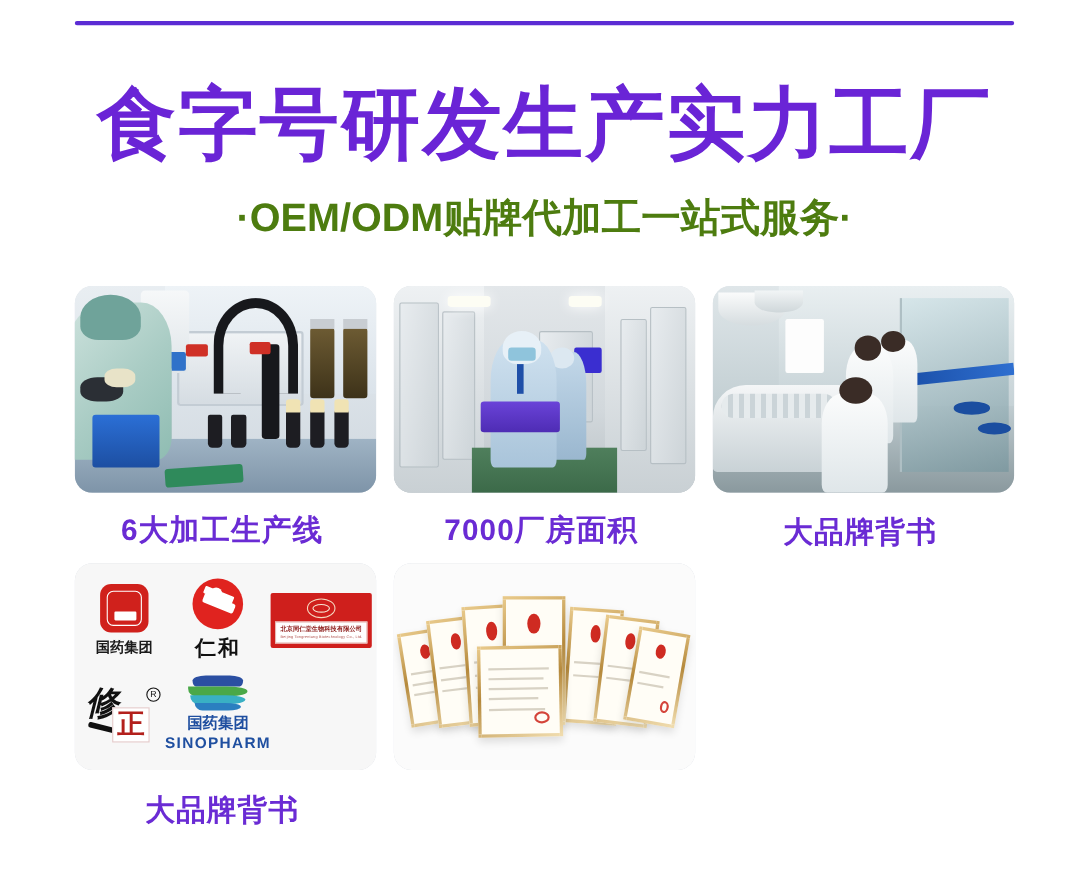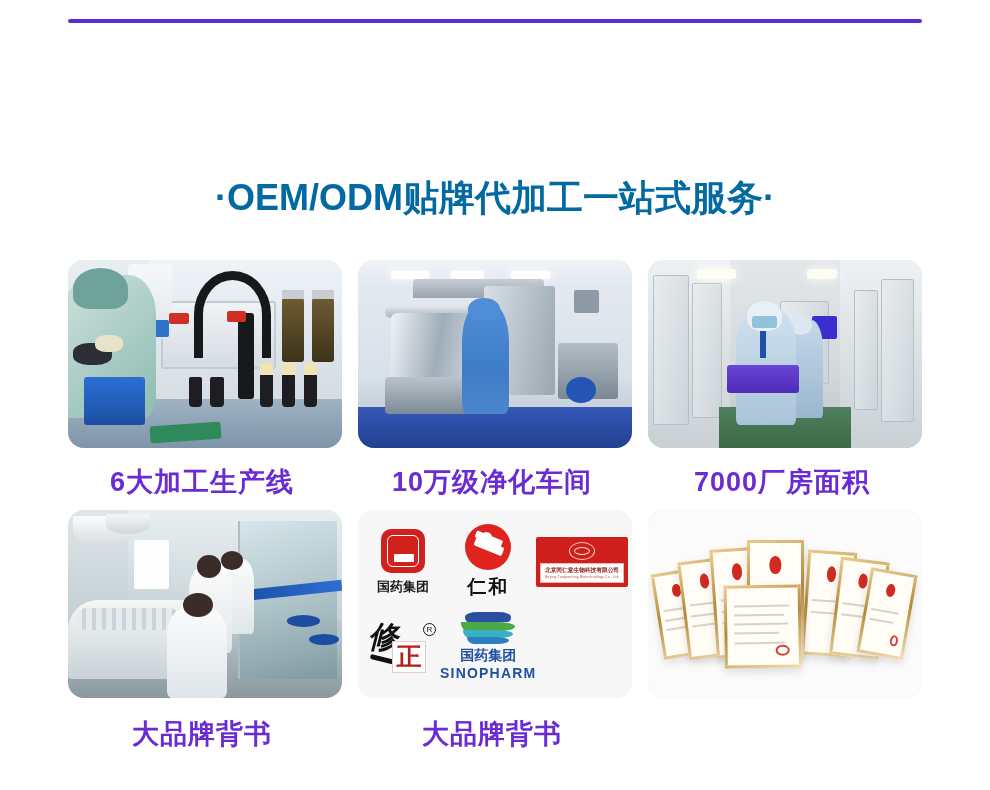--- a/index.html
+++ b/index.html
@@ -27,21 +27,21 @@
     font-weight: 700;
     color: #6a24d6;
     letter-spacing: 2px;
     white-space: nowrap;
   }
   .subhead {
     position: absolute; left: 0; top: 176px; width: 990px;
     text-align: center;
     font-size: 36px; line-height: 44px;
     font-weight: 700;
-    color: #0369a1;
+    color: #4d7c0f;
     letter-spacing: 0px;
     white-space: nowrap;
   }
 
   
   .grid {
     position: absolute; left: 68px; top: 260px;
     width: 854px;
     display: grid;
     grid-template-columns: repeat(3, 274px);
@@ -233,20 +233,21 @@
   .cert .ln { position:absolute; left:10%; height:2px; background:#d8d2c4; }
   .cert .stamp { position:absolute; right:12%; bottom:12%; width:20%; height:14%; border-radius:50%; border:2px solid #d4443a; }
 </style>
 </head>
 <body>
 
 <div class="page">
 
   <div class="top-rule"></div>
 
+  <div class="headline">食字号研发生产实力工厂</div>
   <div class="subhead">·OEM/ODM贴牌代加工一站式服务·</div>
 
   <div class="grid">
 
     <div class="card">
       <div class="thumb">
         <div class="scene s1">
           <div class="sh wallpanel"></div>
           <div class="sh floor"></div>
           <div class="sh frame"></div>
@@ -273,42 +274,20 @@
           <div class="sh btlcap" style="left:78%;top:55%;width:5%;height:6%;"></div>
           <div class="sh btl" style="left:86%;top:60%;width:5%;height:18%;"></div>
           <div class="sh btlcap" style="left:86%;top:55%;width:5%;height:6%;"></div>
           <div class="sh btl" style="left:44%;top:62%;width:5%;height:16%;"></div>
           <div class="sh btl" style="left:52%;top:62%;width:5%;height:16%;"></div>
         </div>
       </div>
       <div class="caption">6大加工生产线</div>
     </div>
 
-    <div class="card">
-      <div class="thumb">
-        <div class="scene s2">
-          <div class="sh ceiling"></div>
-          <div class="sh light" style="left:12%;width:14%;"></div>
-          <div class="sh light" style="left:34%;width:12%;"></div>
-          <div class="sh light" style="left:56%;width:14%;"></div>
-          <div class="sh bluefloor"></div>
-          <div class="sh hoodtop"></div>
-          <div class="sh column"></div>
-          <div class="sh vesselrim"></div>
-          <div class="sh vessel"></div>
-          <div class="sh vbase"></div>
-          <div class="sh panel"></div>
-          <div class="sh cart"></div>
-          <div class="sh motor"></div>
-          <div class="sh person"></div>
-          <div class="sh hoodp"></div>
-        </div>
-      </div>
-      <div class="caption">10万级净化车间</div>
-    </div>
 
     <div class="card">
       <div class="thumb">
         <div class="scene s3">
           <div class="cwall" style="left:0;width:30%;"></div>
           <div class="cwall" style="right:0;width:30%;"></div>
           <div class="door" style="left:2%;top:8%;width:13%;height:80%;"></div>
           <div class="door" style="left:16%;top:12%;width:11%;height:72%;"></div>
           <div class="door" style="right:3%;top:10%;width:12%;height:76%;"></div>
           <div class="door" style="right:16%;top:16%;width:9%;height:64%;"></div>

